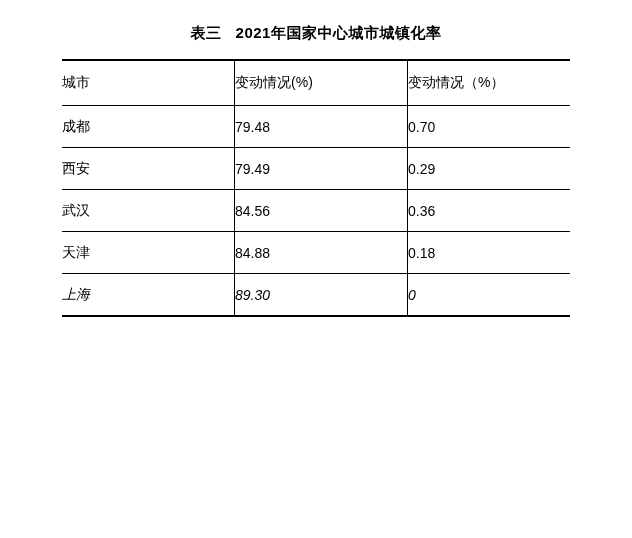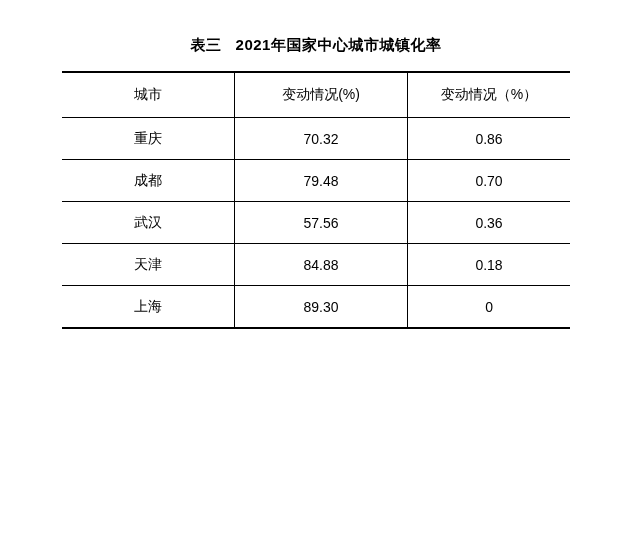--- a/index.html
+++ b/index.html
@@ -19,55 +19,56 @@
     width: 632px;
     height: 538px;
     box-sizing: border-box;
   }
   .table-title {
     text-align: center;
     font-family: "Liberation Sans", "DejaVu Sans", sans-serif;
     font-weight: bold;
     font-size: 15px;
     letter-spacing: 0.5px;
-    padding-top: 36px;
+    padding-top: 24px;
     padding-bottom: 16px;
   }
   .table-title .title-label {
     margin-right: 14px;
   }
   .table-wrap {
     width: 508px;
     margin: 0 auto;
   }
   table.data-table {
     width: 100%;
     border-collapse: collapse;
     table-layout: fixed;
   }
   table.data-table td,
   table.data-table th {
     border: 1px solid #000000;
     height: 41px;
-    text-align: center;
+    text-align: left;
     vertical-align: middle;
     font-size: 14px;
     font-weight: normal;
     font-family: "Liberation Sans", "DejaVu Sans", sans-serif;
     padding: 0;
   }
   table.data-table thead th {
     height: 44px;
   }
   
   table.data-table thead tr th {
     border-top: 2px solid #000000;
   }
   table.data-table tbody tr:last-child td {
     border-bottom: 2px solid #000000;
+    font-style: italic;
   }
   
   table.data-table tr > *:first-child {
     border-left: none;
   }
   table.data-table tr > *:last-child {
     border-right: none;
   }
   .col-city { width: 34%; }
   .col-rate { width: 34%; }
@@ -90,32 +91,32 @@
     <table class="data-table">
       <thead>
         <tr>
           <th class="col-city">城市</th>
           <th class="col-rate">变动情况(%)</th>
           <th class="col-change">变动情况（%）</th>
         </tr>
       </thead>
       <tbody>
         <tr>
-          <td>重庆</td>
-          <td class="num">70.32</td>
-          <td class="num">0.86</td>
-        </tr>
-        <tr>
           <td>成都</td>
           <td class="num">79.48</td>
           <td class="num">0.70</td>
         </tr>
         <tr>
+          <td>西安</td>
+          <td class="num">79.49</td>
+          <td class="num">0.29</td>
+        </tr>
+        <tr>
           <td>武汉</td>
-          <td class="num">57.56</td>
+          <td class="num">84.56</td>
           <td class="num">0.36</td>
         </tr>
         <tr>
           <td>天津</td>
           <td class="num">84.88</td>
           <td class="num">0.18</td>
         </tr>
         <tr>
           <td>上海</td>
           <td class="num">89.30</td>

